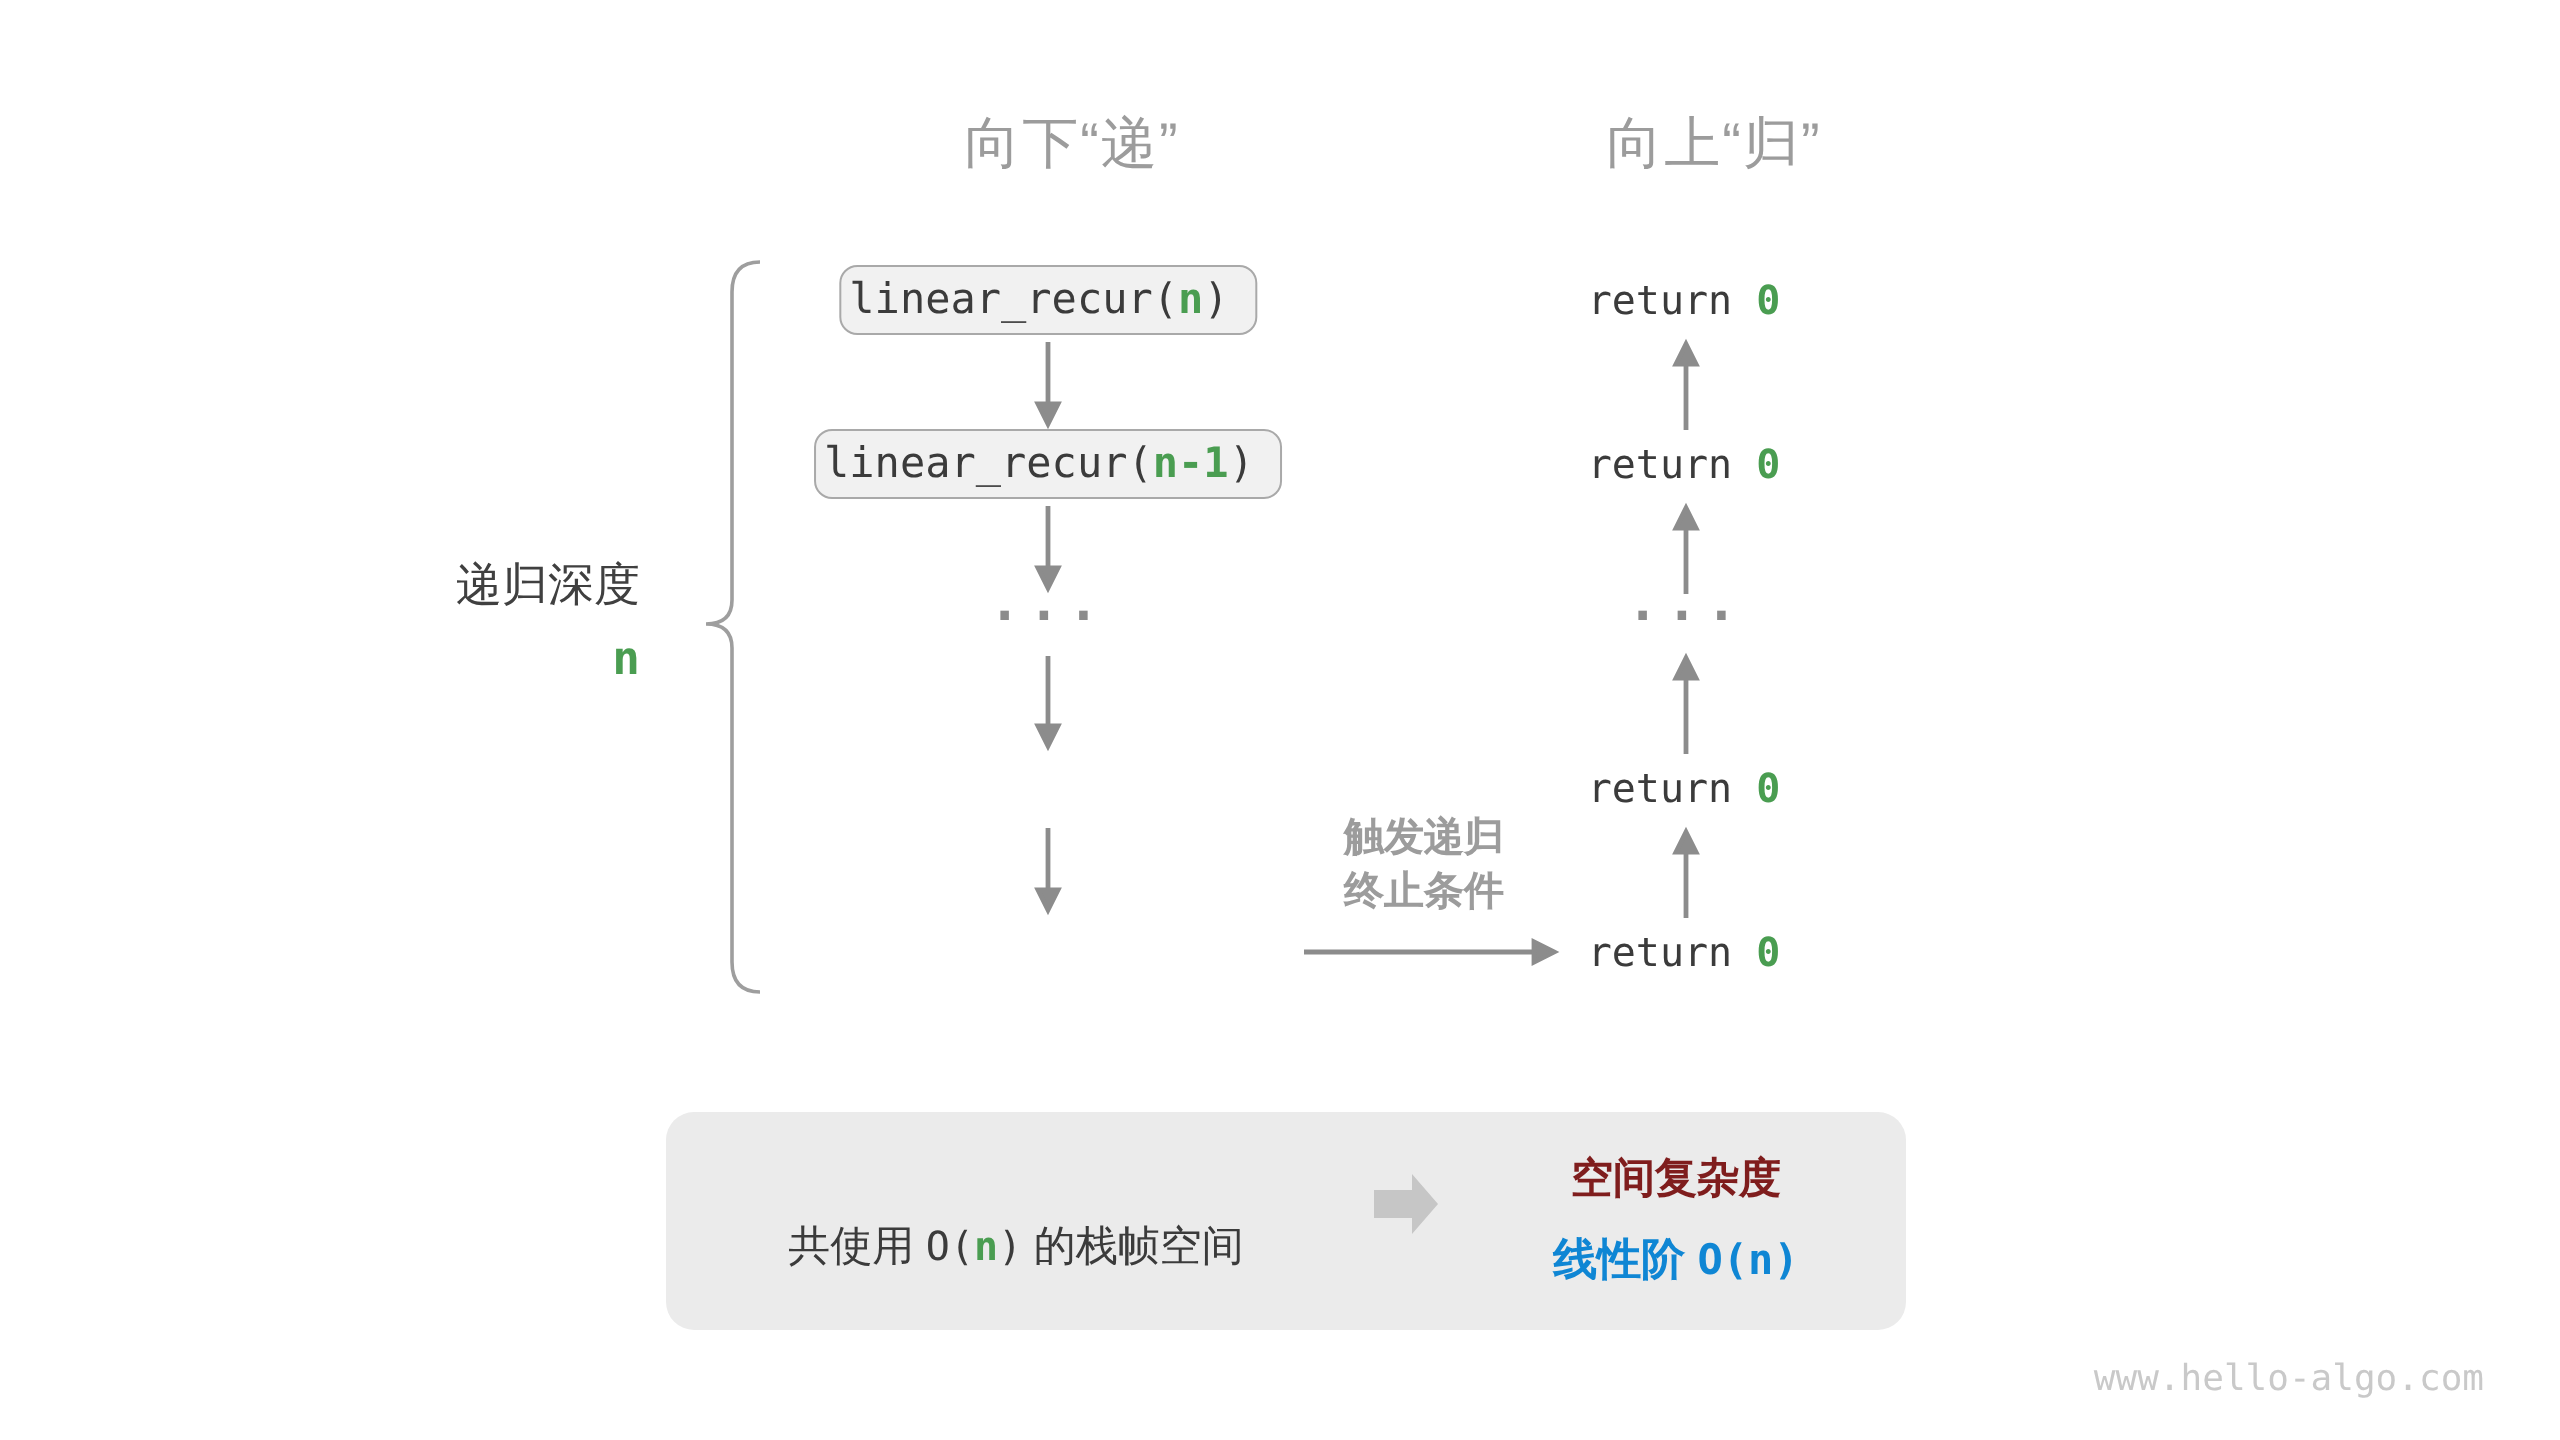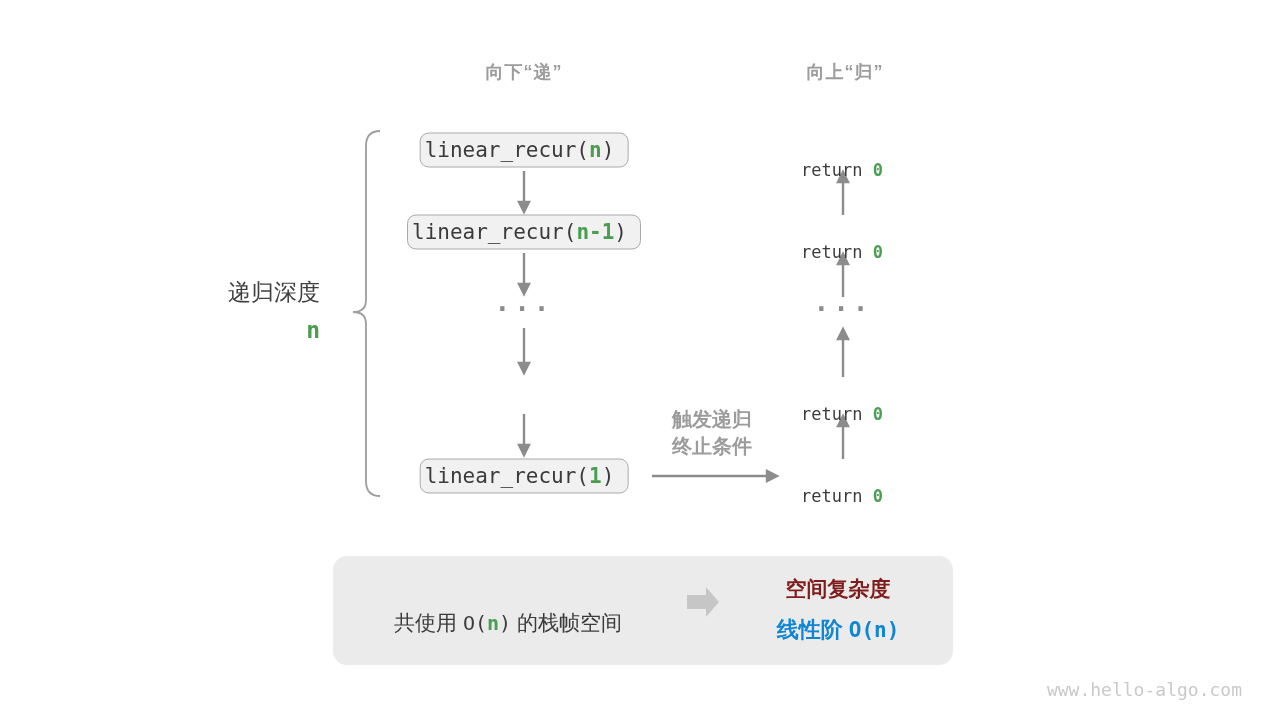--- a/index.html
+++ b/index.html
@@ -14,42 +14,42 @@
   }
   .abs { position: absolute; }
   .centered { transform: translate(-50%, -50%); white-space: nowrap; }
   .mono { font-family: "DejaVu Sans Mono", "Liberation Mono", monospace; }
 
   .svg-layer { position: absolute; left: 0; top: 0; z-index: 2; pointer-events: none; }
   .panel-layer { z-index: 1; }
   .text-layer { z-index: 3; }
 
   .col-header {
-    font-size: 18px;
-    font-weight: bold;
+    font-size: 28px;
+    font-weight: normal;
     color: var(--gray_label);
     letter-spacing: 1px;
+    margin-left: 12px;
   }
 
   .call-box {
     background: var(--box_fill);
     border: 1.6px solid var(--box_border);
     border-radius: 9px;
     padding: 4px 13px 5px 4px;
     font-size: 21px;
     color: var(--dark_text);
     z-index: 3;
   }
   .arg { color: var(--green); font-weight: bold; }
 
   .return-row {
-    font-size: 17px;
+    font-size: 20px;
     color: var(--dark_text);
     z-index: 3;
-    margin-top: 20px;
   }
   .ret-val { color: var(--green); font-weight: bold; }
 
   .dots {
     font-size: 26px;
     font-weight: bold;
     color: var(--arrow);
     letter-spacing: 4px;
     z-index: 3;
   }
@@ -135,21 +135,20 @@
   <div class="abs centered depth-label text-layer" style="left:274px; top:310px;text-align:right;">
     <div class="line1">递归深度</div>
     <div class="line2 mono">n</div>
   </div>
 
   <div class="abs centered call-box mono text-layer" style="left:524px; top:150px;"><span>linear_recur(</span><span class="arg">n</span><span>)</span></div>
 
   <div class="abs centered call-box mono text-layer" style="left:524px; top:232px;"><span>linear_recur(</span><span class="arg">n-1</span><span>)</span></div>
 
 
-  <div class="abs centered call-box mono text-layer" style="left:524px; top:476px;"><span>linear_recur(</span><span class="arg">1</span><span>)</span></div>
 
   <div class="abs centered dots mono text-layer" style="left:524px; top:302px;">...</div>
   <div class="abs centered dots mono text-layer" style="left:843px; top:302px;">...</div>
 
   <div class="abs centered return-row mono text-layer" style="left:842px; top:150px;"><span>return </span><span class="ret-val">0</span></div>
 
   <div class="abs centered return-row mono text-layer" style="left:842px; top:232px;"><span>return </span><span class="ret-val">0</span></div>
 
   <div class="abs centered return-row mono text-layer" style="left:842px; top:394px;"><span>return </span><span class="ret-val">0</span></div>
 

